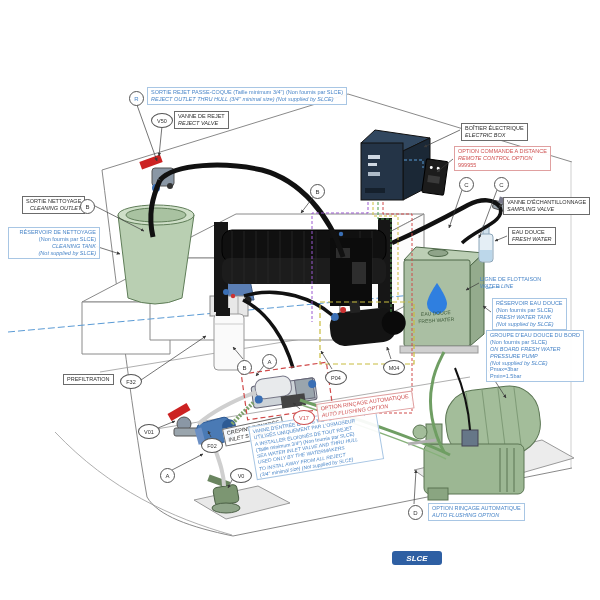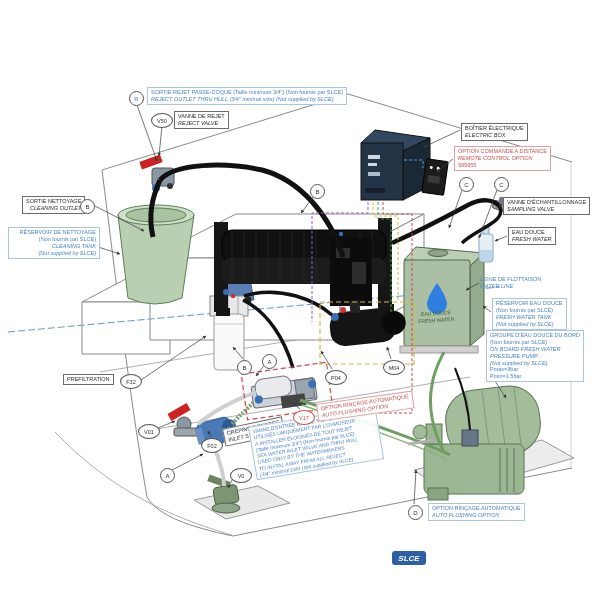--- a/index.html
+++ b/index.html
@@ -19,21 +19,21 @@
   .r9{transform:rotate(-9.5deg);transform-origin:left top;}
   .r12{transform:rotate(-12deg);transform-origin:left top;}
   .tag{position:absolute;border:1px solid #555;border-radius:50%;background:#fff;color:#333;
        display:flex;align-items:center;justify-content:center;z-index:6;font-size:6px;}
   .tag.sm{width:13px;height:13px;}
   .tag.wd{width:20px;height:13px;font-size:5.5px;}
   .tag.redtag{color:#cf5050;border-color:#cf5050;}
   .tag.bluetxt{color:#4a86c8;}
   .tank-text{position:absolute;left:404px;top:310px;width:64px;text-align:center;color:#3d5939;
              font-size:5px;line-height:1.3;transform:rotate(-4deg);z-index:4;}
-  .logo{position:absolute;left:392px;top:551px;width:34px;height:14px;background:#2e5fa3;
+  .logo{position:absolute;left:392px;top:551px;width:50px;height:14px;background:#2e5fa3;
         border-radius:3px;color:#fff;font-size:8px;font-weight:bold;font-style:italic;
         display:flex;align-items:center;justify-content:center;z-index:5;}
 </style>
 </head>
 <body>
 
 <div class="stage">
 
 <svg width="600" height="600" viewBox="0 0 600 600">
   <defs>

